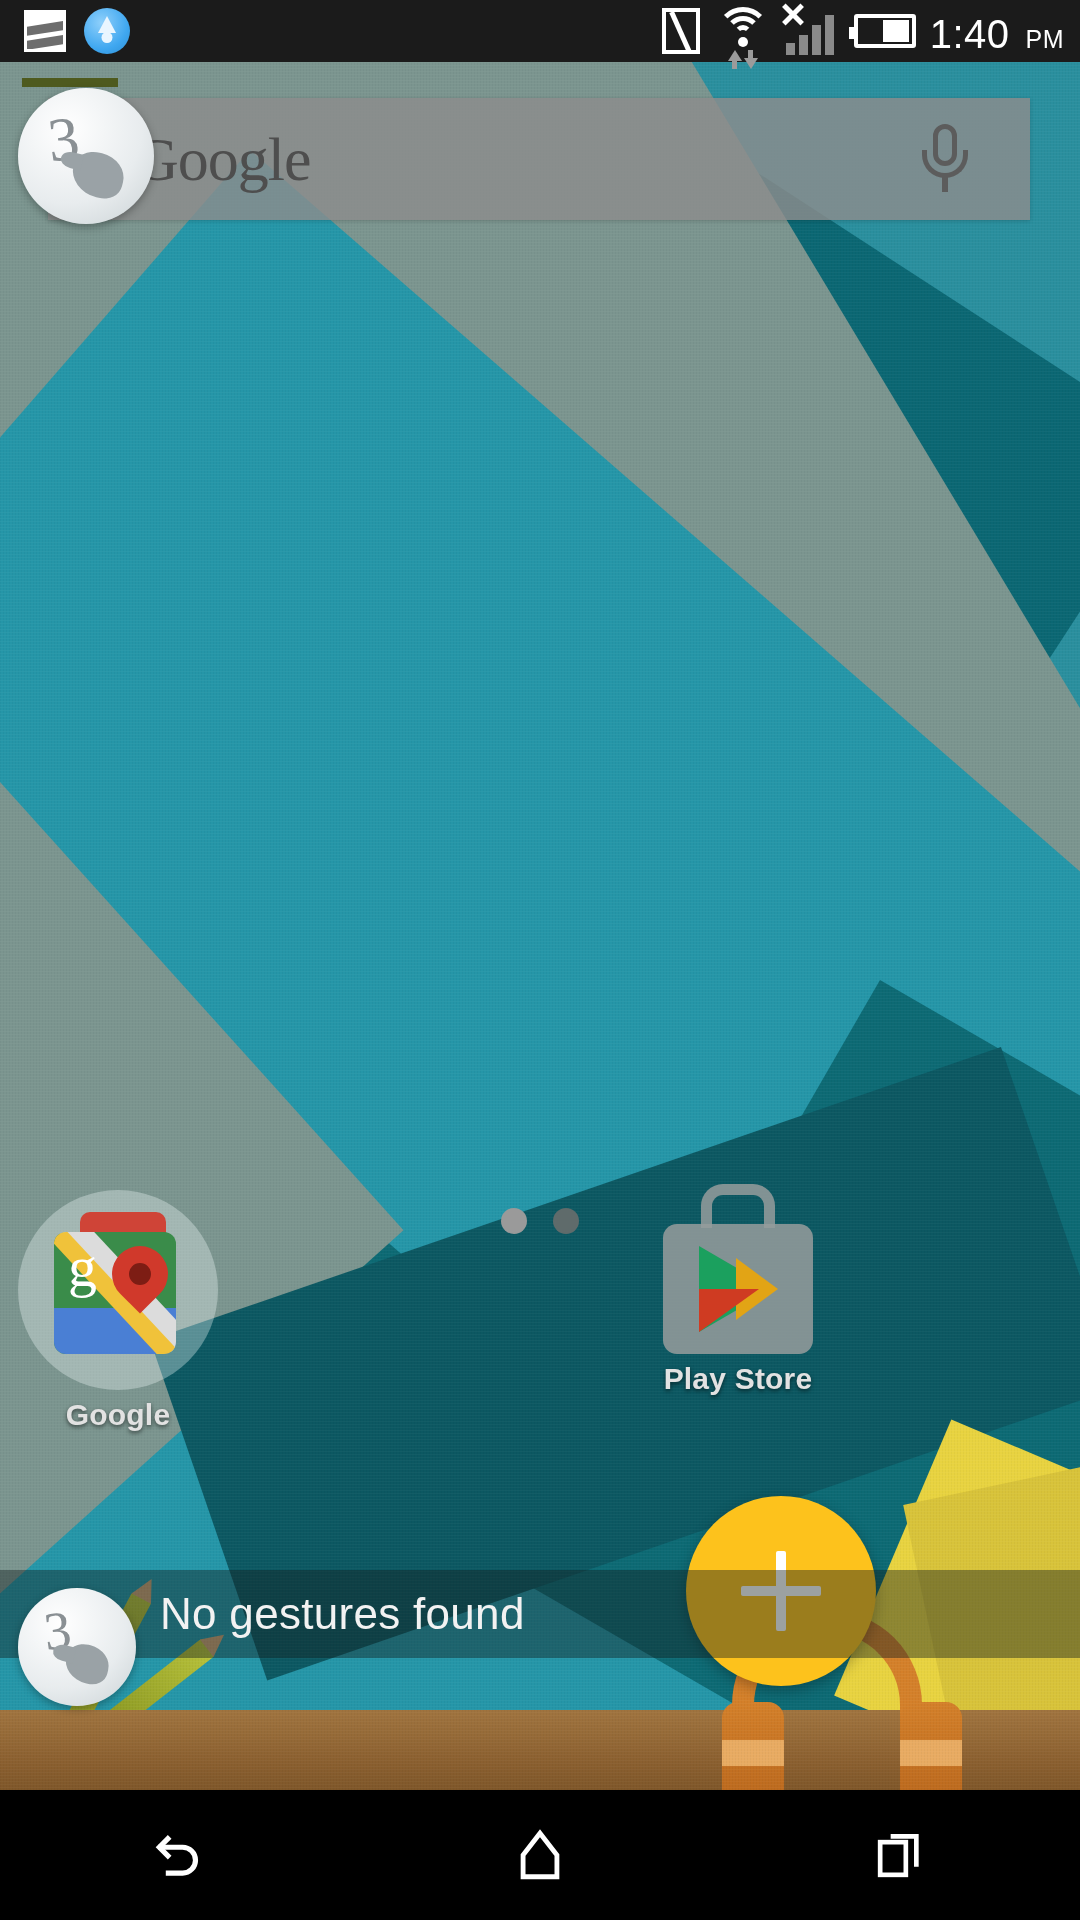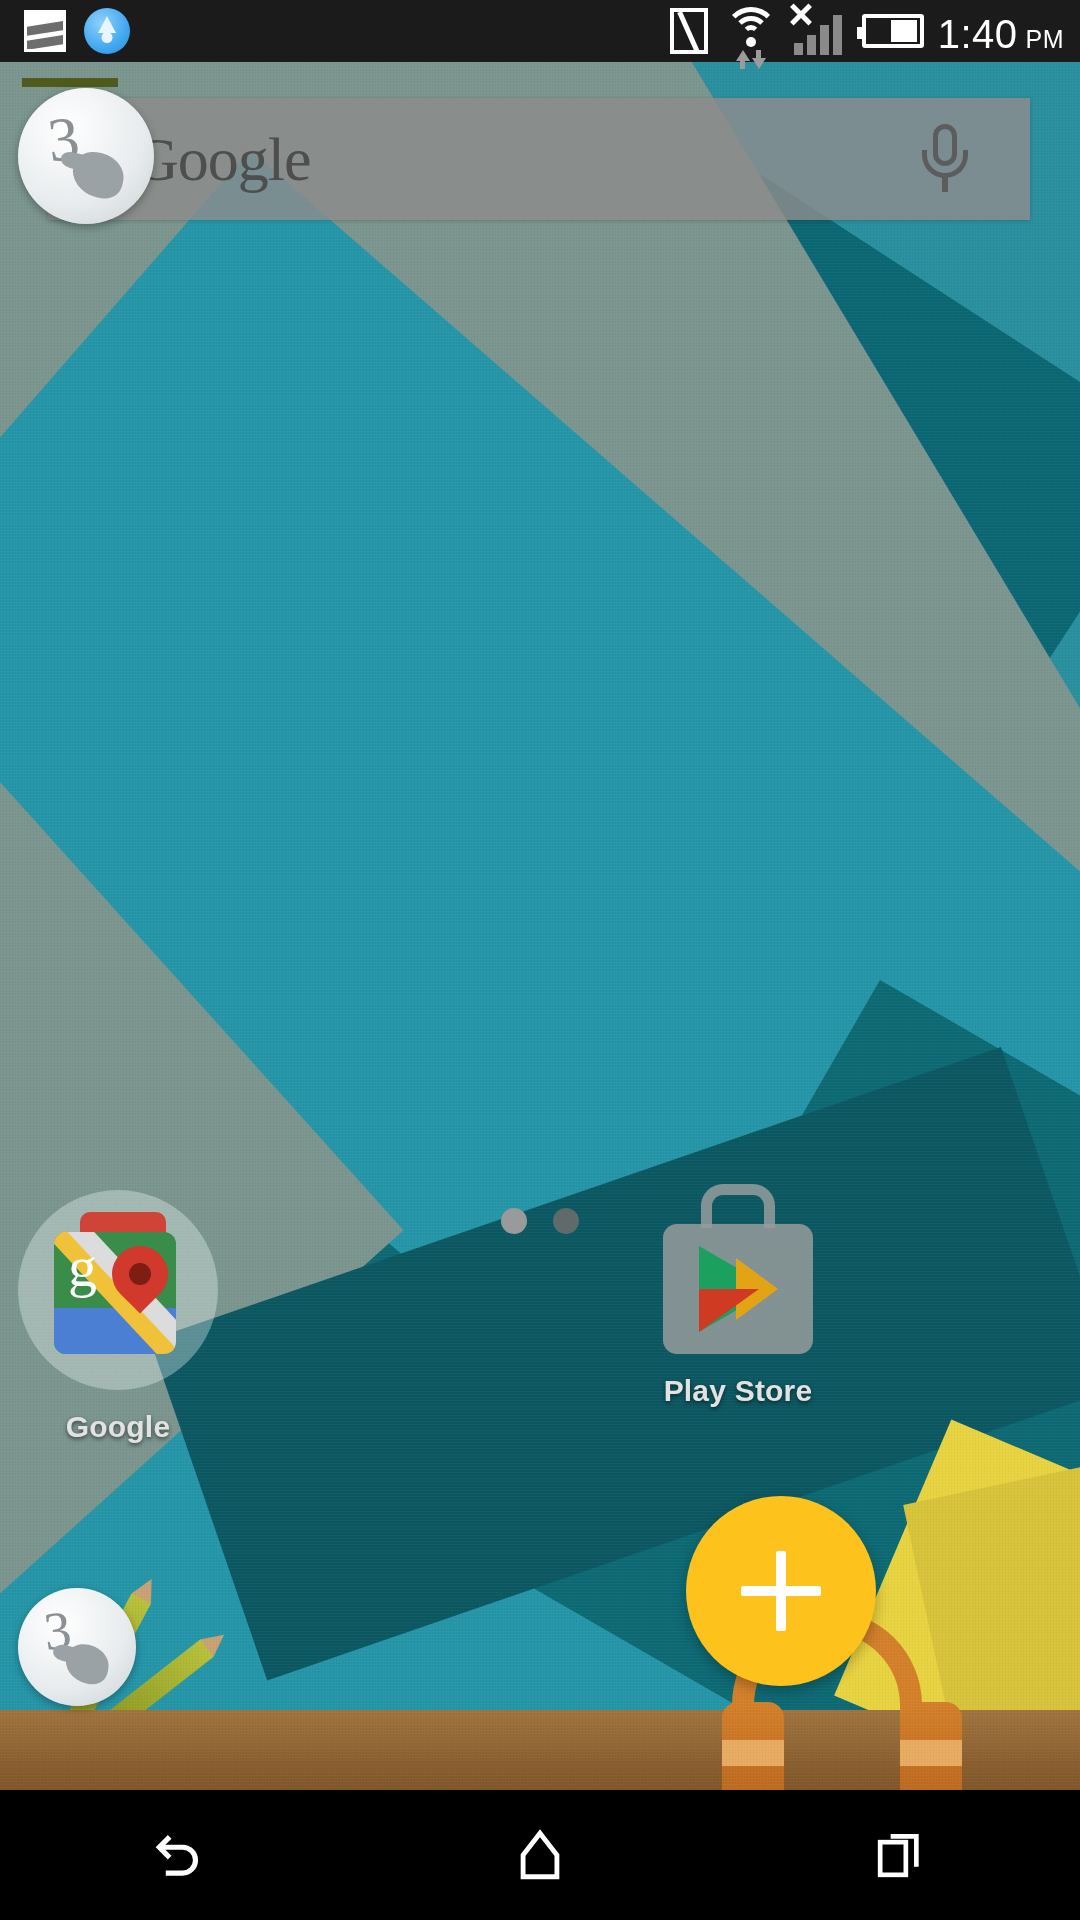--- a/index.html
+++ b/index.html
@@ -54,21 +54,21 @@
   .yellow-sheet2 { position:absolute; width:210px; height:280px; background:#d8c33a;
       transform:rotate(-12deg); }
 
   
   #statusbar { position:absolute; top:0; left:0; width:1080px; height:62px;
       background:#1b1b1b; display:flex; align-items:center;
       padding:0 16px 0 24px; z-index:40; }
   .sb-left { display:flex; align-items:center; gap:18px; }
   .sb-right { margin-left:auto; display:flex; align-items:center; gap:14px; }
   .sb-time { color:#fff; font-size:40px; font-weight:400; letter-spacing:.5px;
-      display:flex; align-items:baseline; gap:8px; }
+      display:flex; align-items:baseline; gap:16px; }
   .sb-ampm { font-size:25px; letter-spacing:.5px;margin-top:19px; }
 
   .icon-screenshot { width:42px; height:42px; border:3px solid #fff; background:#fff;
       position:relative; overflow:hidden; }
   .icon-screenshot i { position:absolute; left:-6px; width:60px; height:9px;
       background:#6d6d6d; transform:rotate(-9deg); display:block; }
 
   .icon-navblue { width:46px; height:46px; border-radius:50%;
       background:radial-gradient(circle at 38% 32%, #8fd0fb, #3fa7f0 62%, #2d8ed4);
       position:relative; }
@@ -131,21 +131,21 @@
       width:46px; height:70px; }
   #mic .cap { position:absolute; left:11px; top:0; width:24px; height:42px;
       border:5px solid #5c5c5c; border-radius:13px; }
   #mic .arc { position:absolute; left:0; top:26px; width:46px; height:28px;
       border:5px solid #5c5c5c; border-top:none; border-radius:0 0 26px 26px; }
   #mic .stem { position:absolute; left:20px; top:52px; width:6px; height:16px;
       background:#5c5c5c; }
 
   
   .app { position:absolute; width:200px; text-align:center; z-index:15; }
-  .app-label { margin-top:20px; font-size:30px; font-weight:bold; color:#e2e2e2;
+  .app-label { margin-top:8px; font-size:30px; font-weight:bold; color:#e2e2e2;
       text-shadow:0 2px 4px rgba(0,0,0,.55); letter-spacing:.2px; }
 
   
   #folder-google { left:18px; top:1190px; }
   .folder-circle { position:relative; width:200px; height:200px; margin:0 auto;
       border-radius:50%; background:rgba(240,248,250,.34); }
   .fold-back { position:absolute; left:62px; top:22px; width:86px; height:86px;
       border-radius:10px; background:#cf4437; display:flex;
       align-items:center; justify-content:center; }
   .fold-back span { font-family:"Liberation Serif", serif; color:#fff; font-size:58px;
@@ -377,20 +377,23 @@
 
   <div class="gesture-btn" id="gesture-top">
     <span class="num">3</span>
     <span class="hand"></span>
   </div>
   <div class="gesture-btn" id="gesture-bottom">
     <span class="num">3</span>
     <span class="hand"></span>
   </div>
 
+  <div id="toast">
+    <span>No gestures found</span>
+  </div>
 
   <div id="navbar">
     <div class="nav-btn">
       <svg width="62" height="62" viewBox="0 0 24 24">
         <path d="M8 5 L4 9 L8 13" fill="none" stroke="#fff" stroke-width="2"></path>
         <path d="M4.5 9 H13 a5 5 0 0 1 0 10 H7.5" fill="none" stroke="#fff" stroke-width="2" stroke-linecap="square"></path>
       </svg>
     </div>
     <div class="nav-btn">
       <svg width="58" height="58" viewBox="0 0 24 24">

